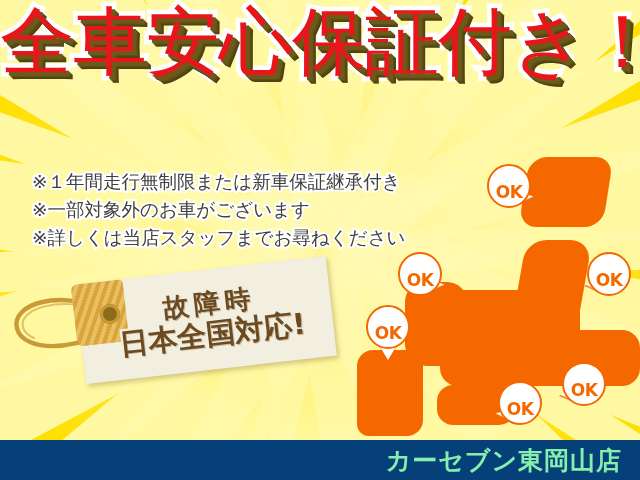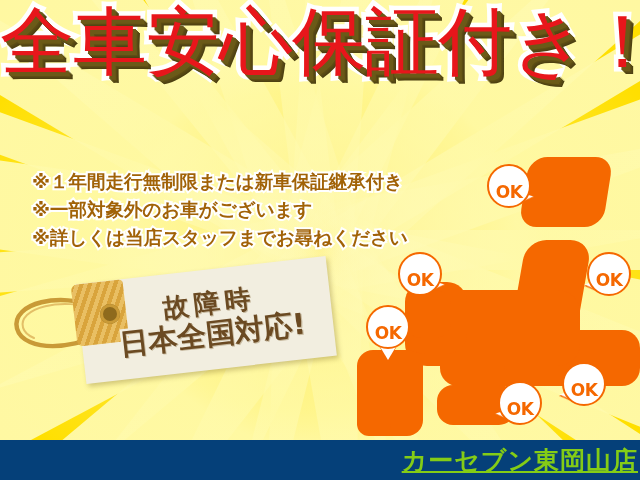--- a/index.html
+++ b/index.html
@@ -100,22 +100,22 @@
 
   
   .notes {
     position: absolute;
     left: 32px;
     top: 168px;
     z-index: 28;
   }
   .note-line {
     font-size: 18.5px;
-    font-weight: bold;
-    color: #a16207;
+    font-weight: normal;
+    color: #404040;
     line-height: 1.52;
     white-space: nowrap;
     -webkit-text-stroke: 4px #ffffff;
     paint-order: stroke fill;
   }
 
   
   .tag-group {
     position: absolute;
     left: 8px;
@@ -289,27 +289,26 @@
     bottom: 0;
     width: 640px;
     height: 40px;
     background: #054079;
     z-index: 40;
     display: flex;
     align-items: center;
     justify-content: flex-end;
   }
   .shop-name {
-    color: #84cc16;
+    color: #86efac;
     font-size: 25px;
     font-weight: bold;
     letter-spacing: 1px;
-    padding-right: 2px;
+    padding-right: 18px;
     line-height: 1;
-    text-decoration: underline;
   }
 </style>
 </head>
 <body>
 
 <div id="banner">
 
   <div class="bg-base"></div>
   <div class="rays" id="rays">
       <div class="ray wide" style="transform: rotate(188deg);"></div>

